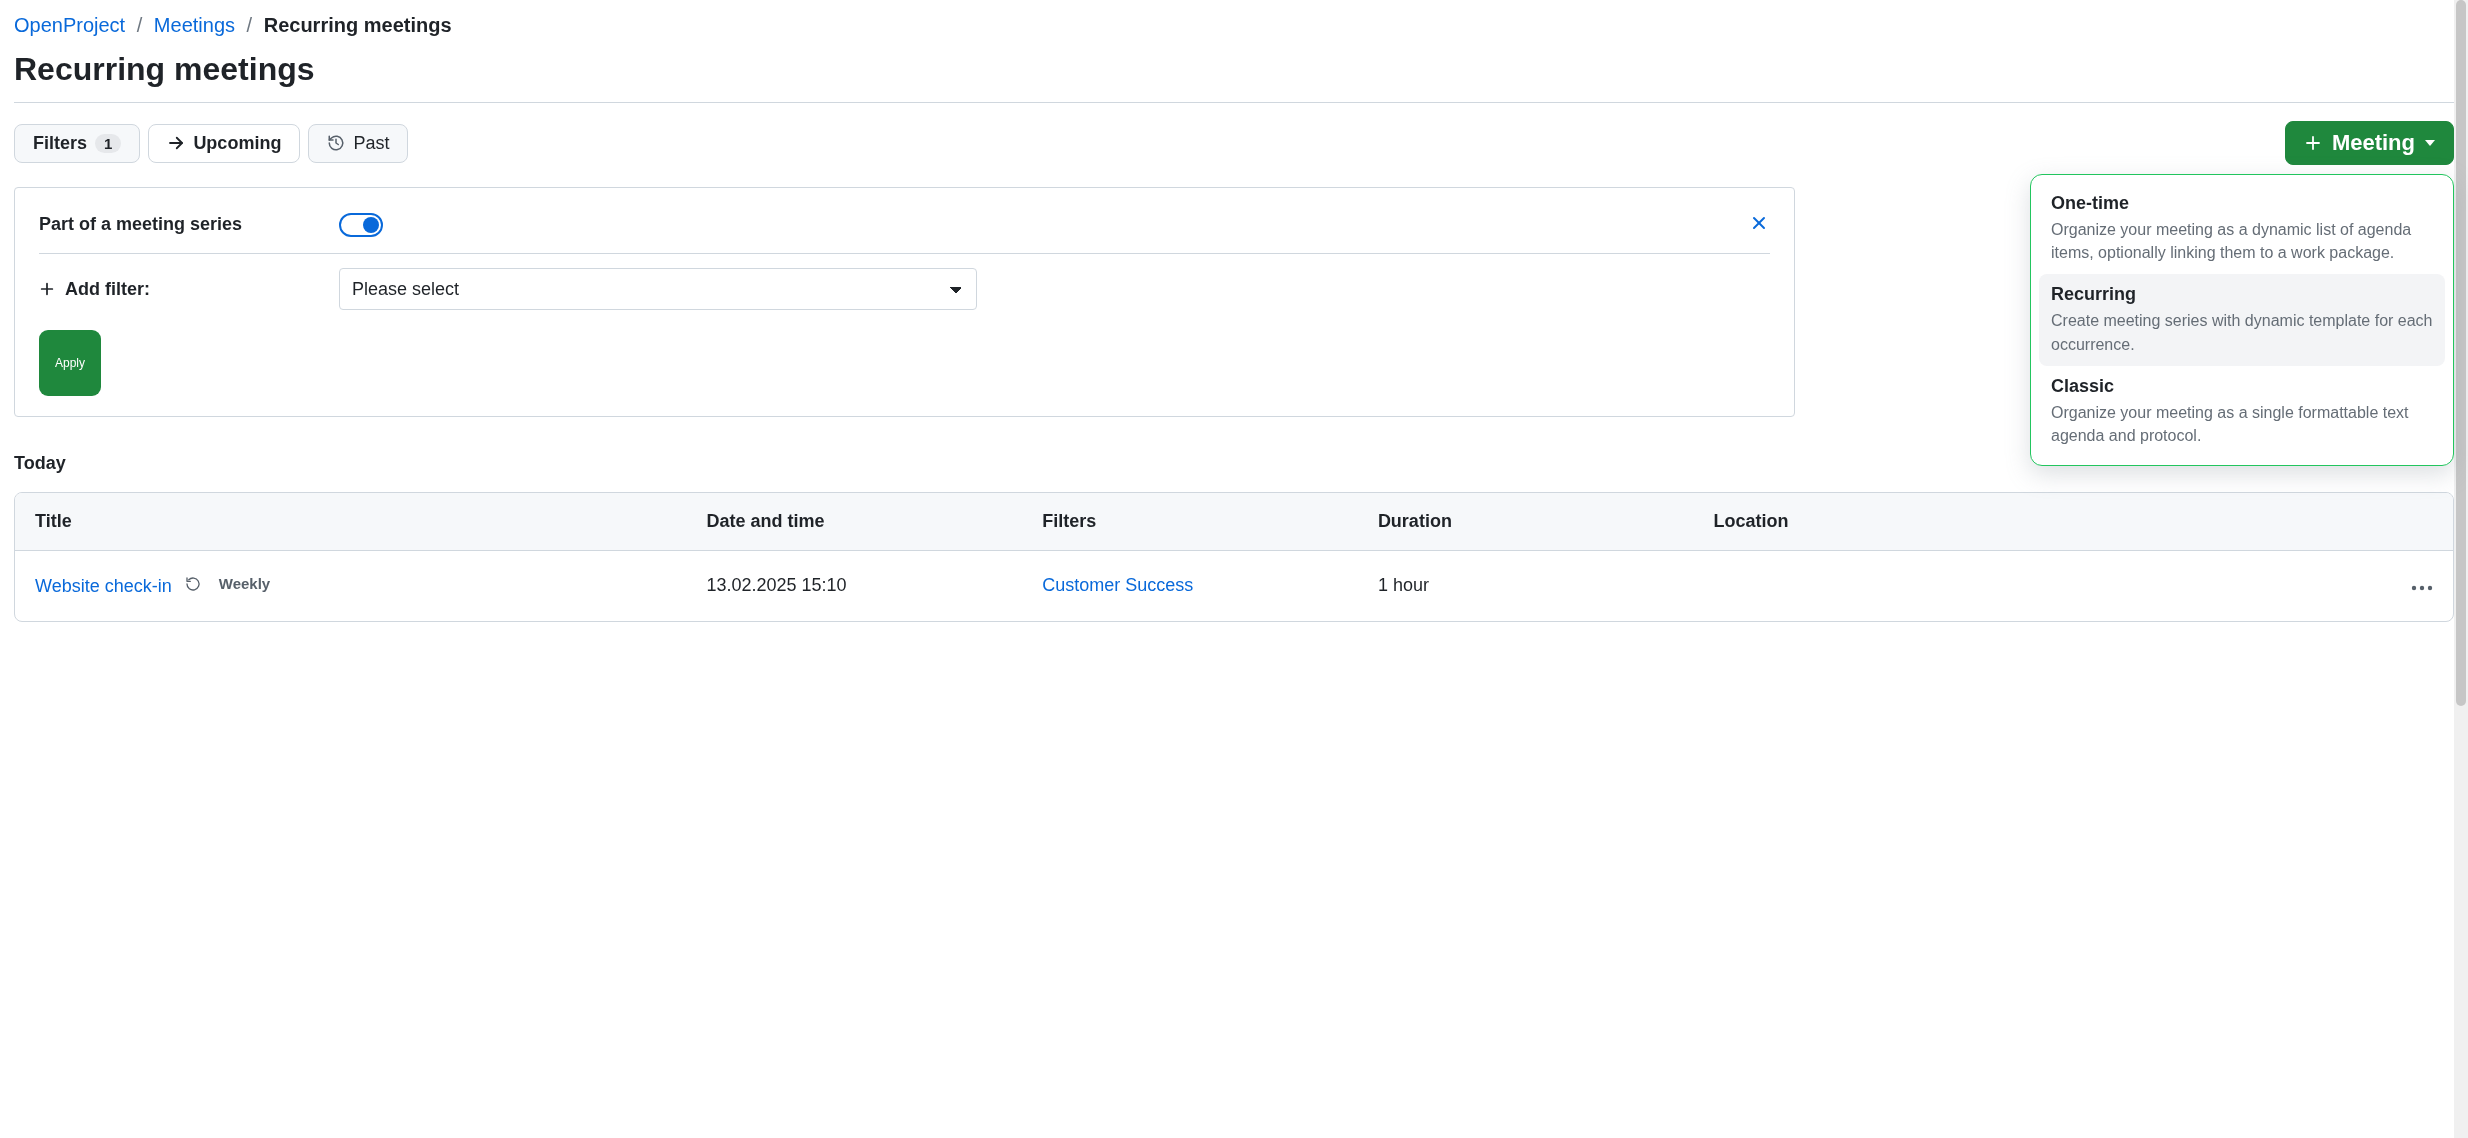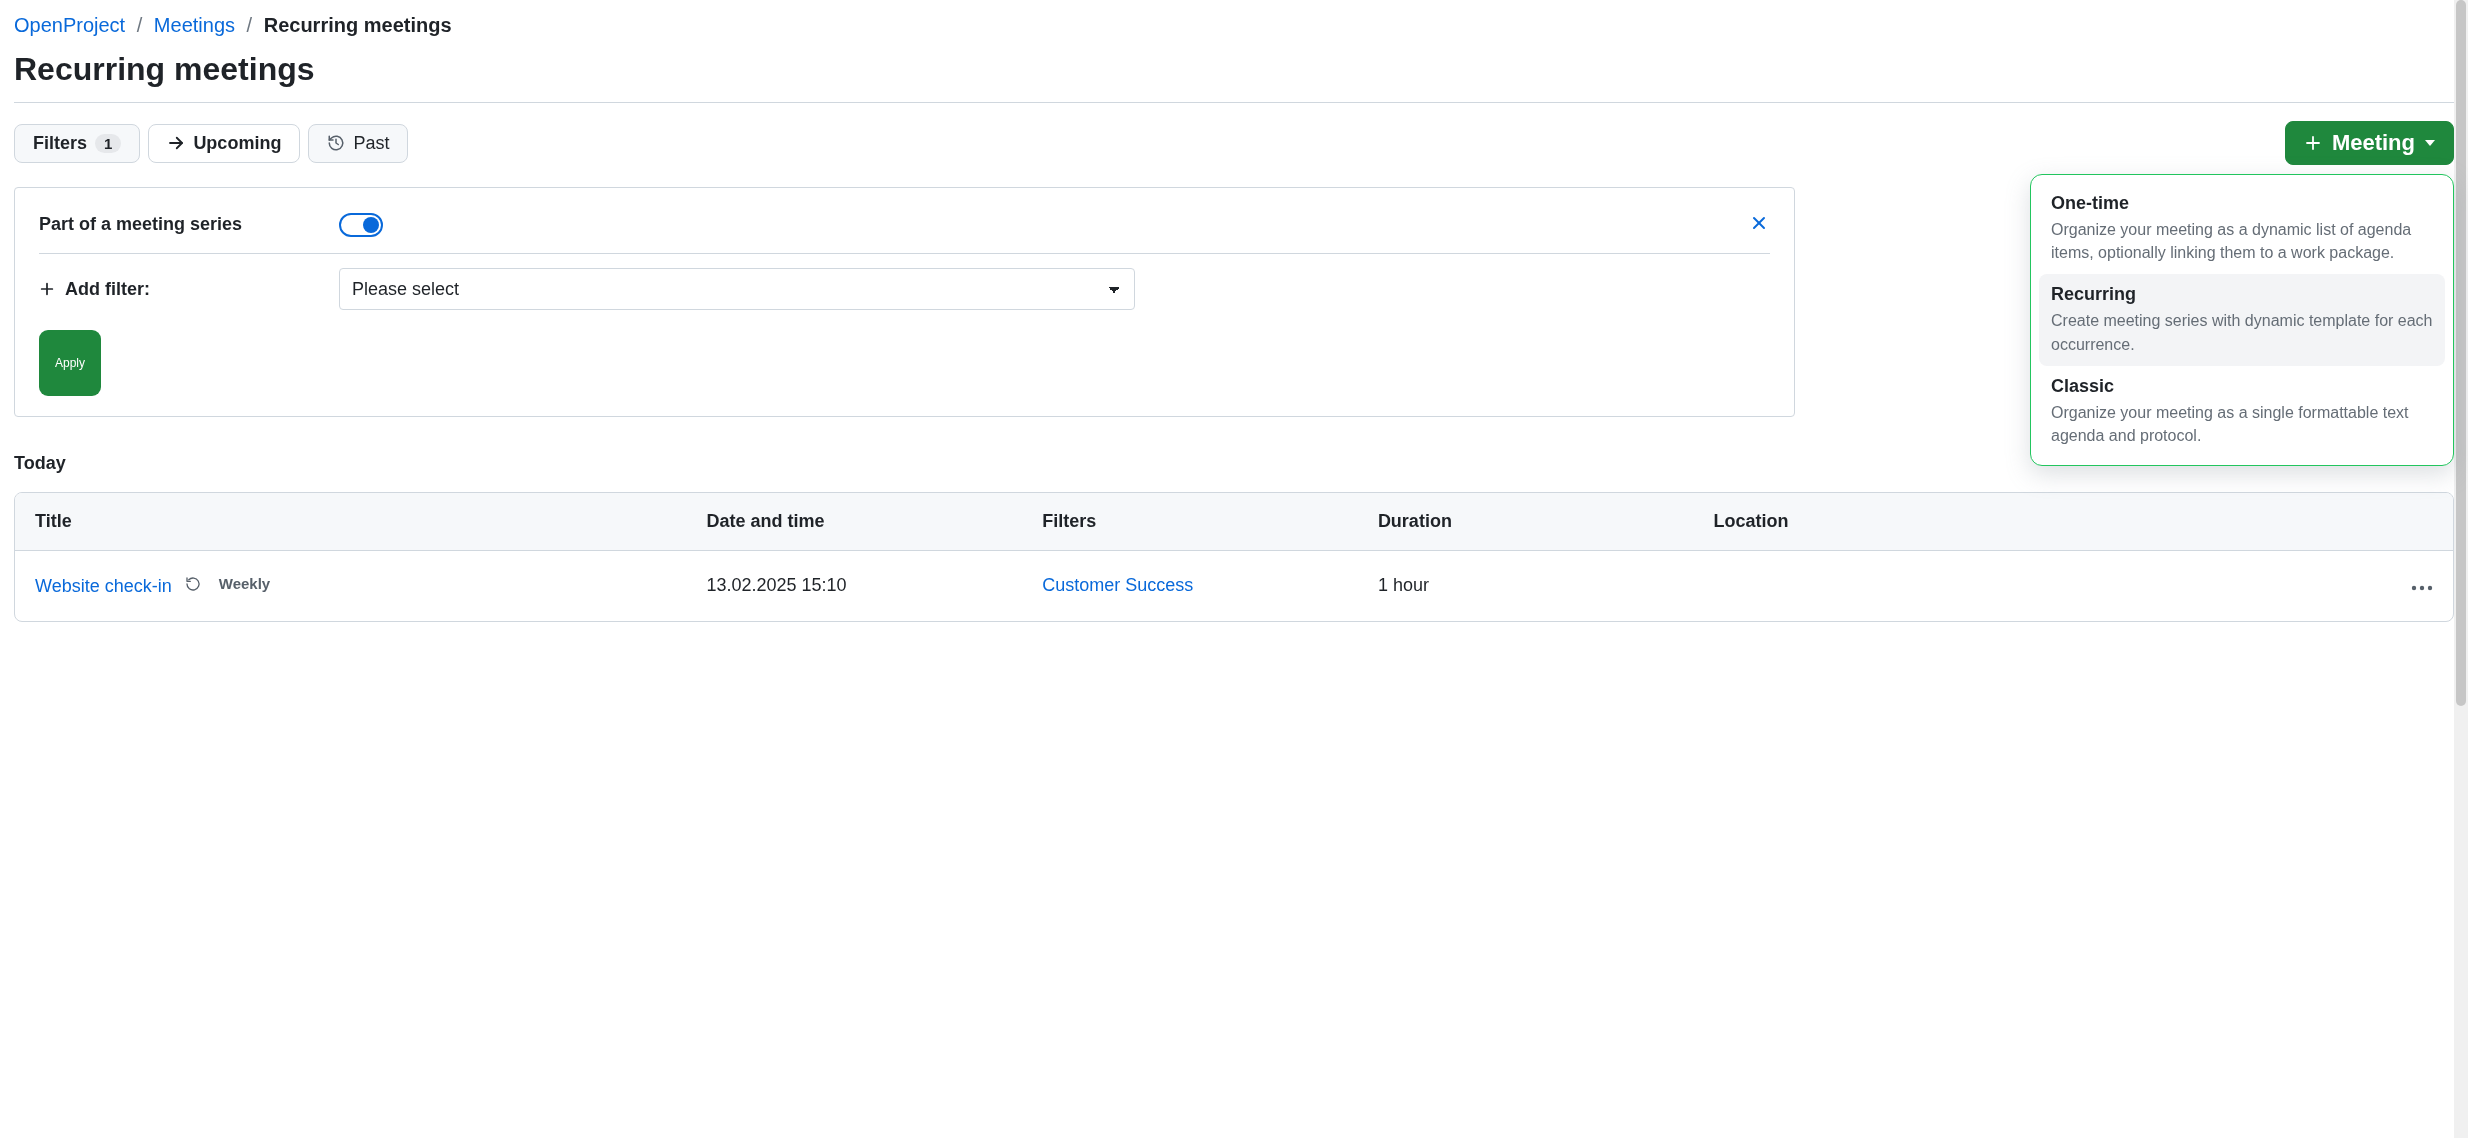--- a/index.html
+++ b/index.html
@@ -142,21 +142,21 @@
     color: #0969da;
     cursor: pointer;
     padding: 4px;
     font-size: 18px;
   }
   .filter-select {
     font-size: 18px;
     padding: 10px 38px 10px 12px;
     border: 1px solid #d0d7de;
     border-radius: 4px;
-    width: 796px;
+    width: 638px;
     appearance: none;
     background: #fff;
     background-image: linear-gradient(45deg, transparent 50%, #1f2328 50%), linear-gradient(135deg, #1f2328 50%, transparent 50%);
     background-position: calc(100% - 20px) 18px, calc(100% - 14px) 18px;
     background-size: 6px 6px, 6px 6px;
     background-repeat: no-repeat;
     color: #1f2328;
     font-family: inherit;
   }
   .btn-apply {

